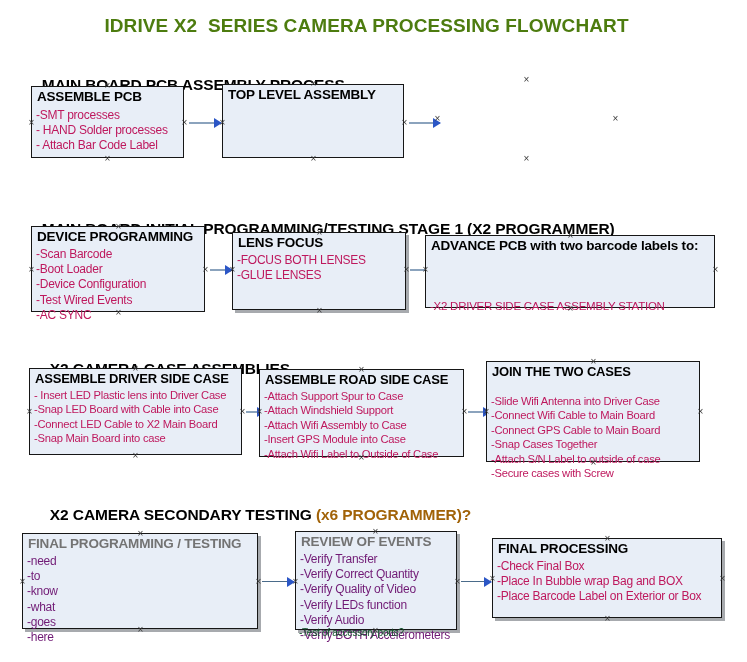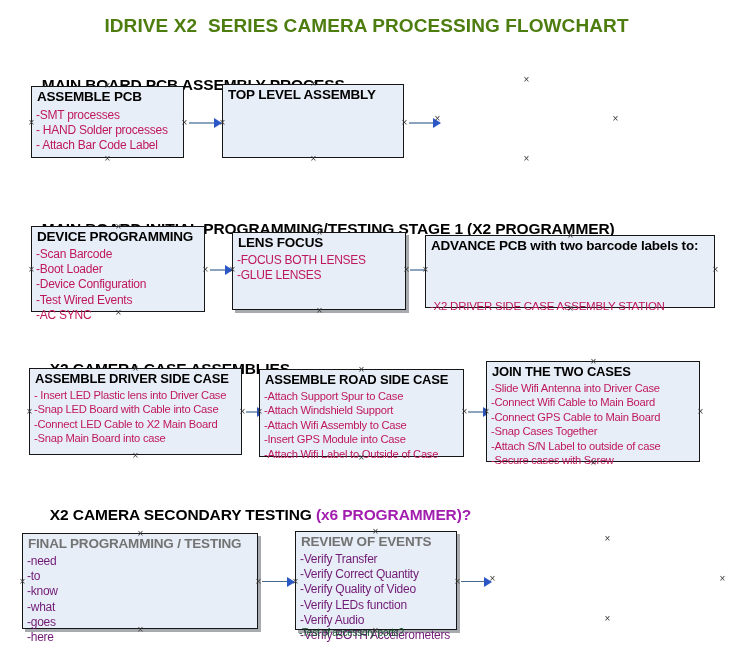--- a/index.html
+++ b/index.html
@@ -25,21 +25,21 @@
     white-space:pre;
   }
   .section-title{
     position:absolute;
     font-size:15.5px;
     font-weight:bold;
     color:#000000;
     white-space:pre;
     letter-spacing:-0.1px;
   }
-  .section-title .accent{color:#a21caf;}
+  .section-title .accent{color:#a16207;}
 
   
   .box{
     position:absolute;
     background:#e8eef7;
     border:1.2px solid #161616;
     box-sizing:border-box;
   }
   .box.shadowed{
     box-shadow:3px 3px 0 0 rgba(120,124,130,0.65);
@@ -225,21 +225,21 @@
   </div>
   <div class="hx" style="left:357px;top:365px;"></div>
   <div class="hx" style="left:357px;top:453px;"></div>
   <div class="hx" style="left:255px;top:407px;"></div>
   <div class="hx" style="left:460px;top:407px;"></div>
 
   <div class="arrow" style="left:468px;top:411px;width:22px;"></div>
 
   <div class="box small" style="left:486px;top:361px;width:214px;height:101px;">
     <div class="bt" style="font-size:13px;">JOIN THE TWO CASES</div>
-    <ul style="top:19px;">
+    <ul style="top:32px;">
       <li>-Slide Wifi Antenna into Driver Case</li>
       <li>-Connect Wifi Cable to Main Board</li>
       <li>-Connect GPS Cable to Main Board</li>
       <li>-Snap Cases Together</li>
       <li>-Attach S/N Label to outside of case</li>
       <li>-Secure cases with Screw</li>
     </ul>
   </div>
   <div class="hx" style="left:589px;top:357px;"></div>
   <div class="hx" style="left:589px;top:458px;"></div>
@@ -281,18 +281,26 @@
   </div>
 
   <div class="overflow-line" style="left:299px;top:627px;">-Test of accessory ports?</div>
   <div class="hx" style="left:371px;top:527px;"></div>
   <div class="hx" style="left:371px;top:626px;"></div>
   <div class="hx" style="left:291px;top:577px;"></div>
   <div class="hx" style="left:453px;top:577px;"></div>
 
   <div class="arrow dark" style="left:461px;top:581px;width:30px;"></div>
 
+  <div class="box shadowed" style="left:492px;top:538px;width:230px;height:80px;">
+    <div class="bt" style="font-size:13.5px;">FINAL PROCESSING</div>
+    <ul style="top:20px;">
+      <li> -Check Final Box</li>
+      <li>-Place In Bubble wrap Bag and BOX</li>
+      <li>-Place Barcode Label on Exterior or Box</li>
+    </ul>
+  </div>
   <div class="hx" style="left:603px;top:534px;"></div>
   <div class="hx" style="left:603px;top:614px;"></div>
   <div class="hx" style="left:488px;top:574px;"></div>
   <div class="hx" style="left:718px;top:574px;"></div>
 
 </div>
 
 </body></html>

